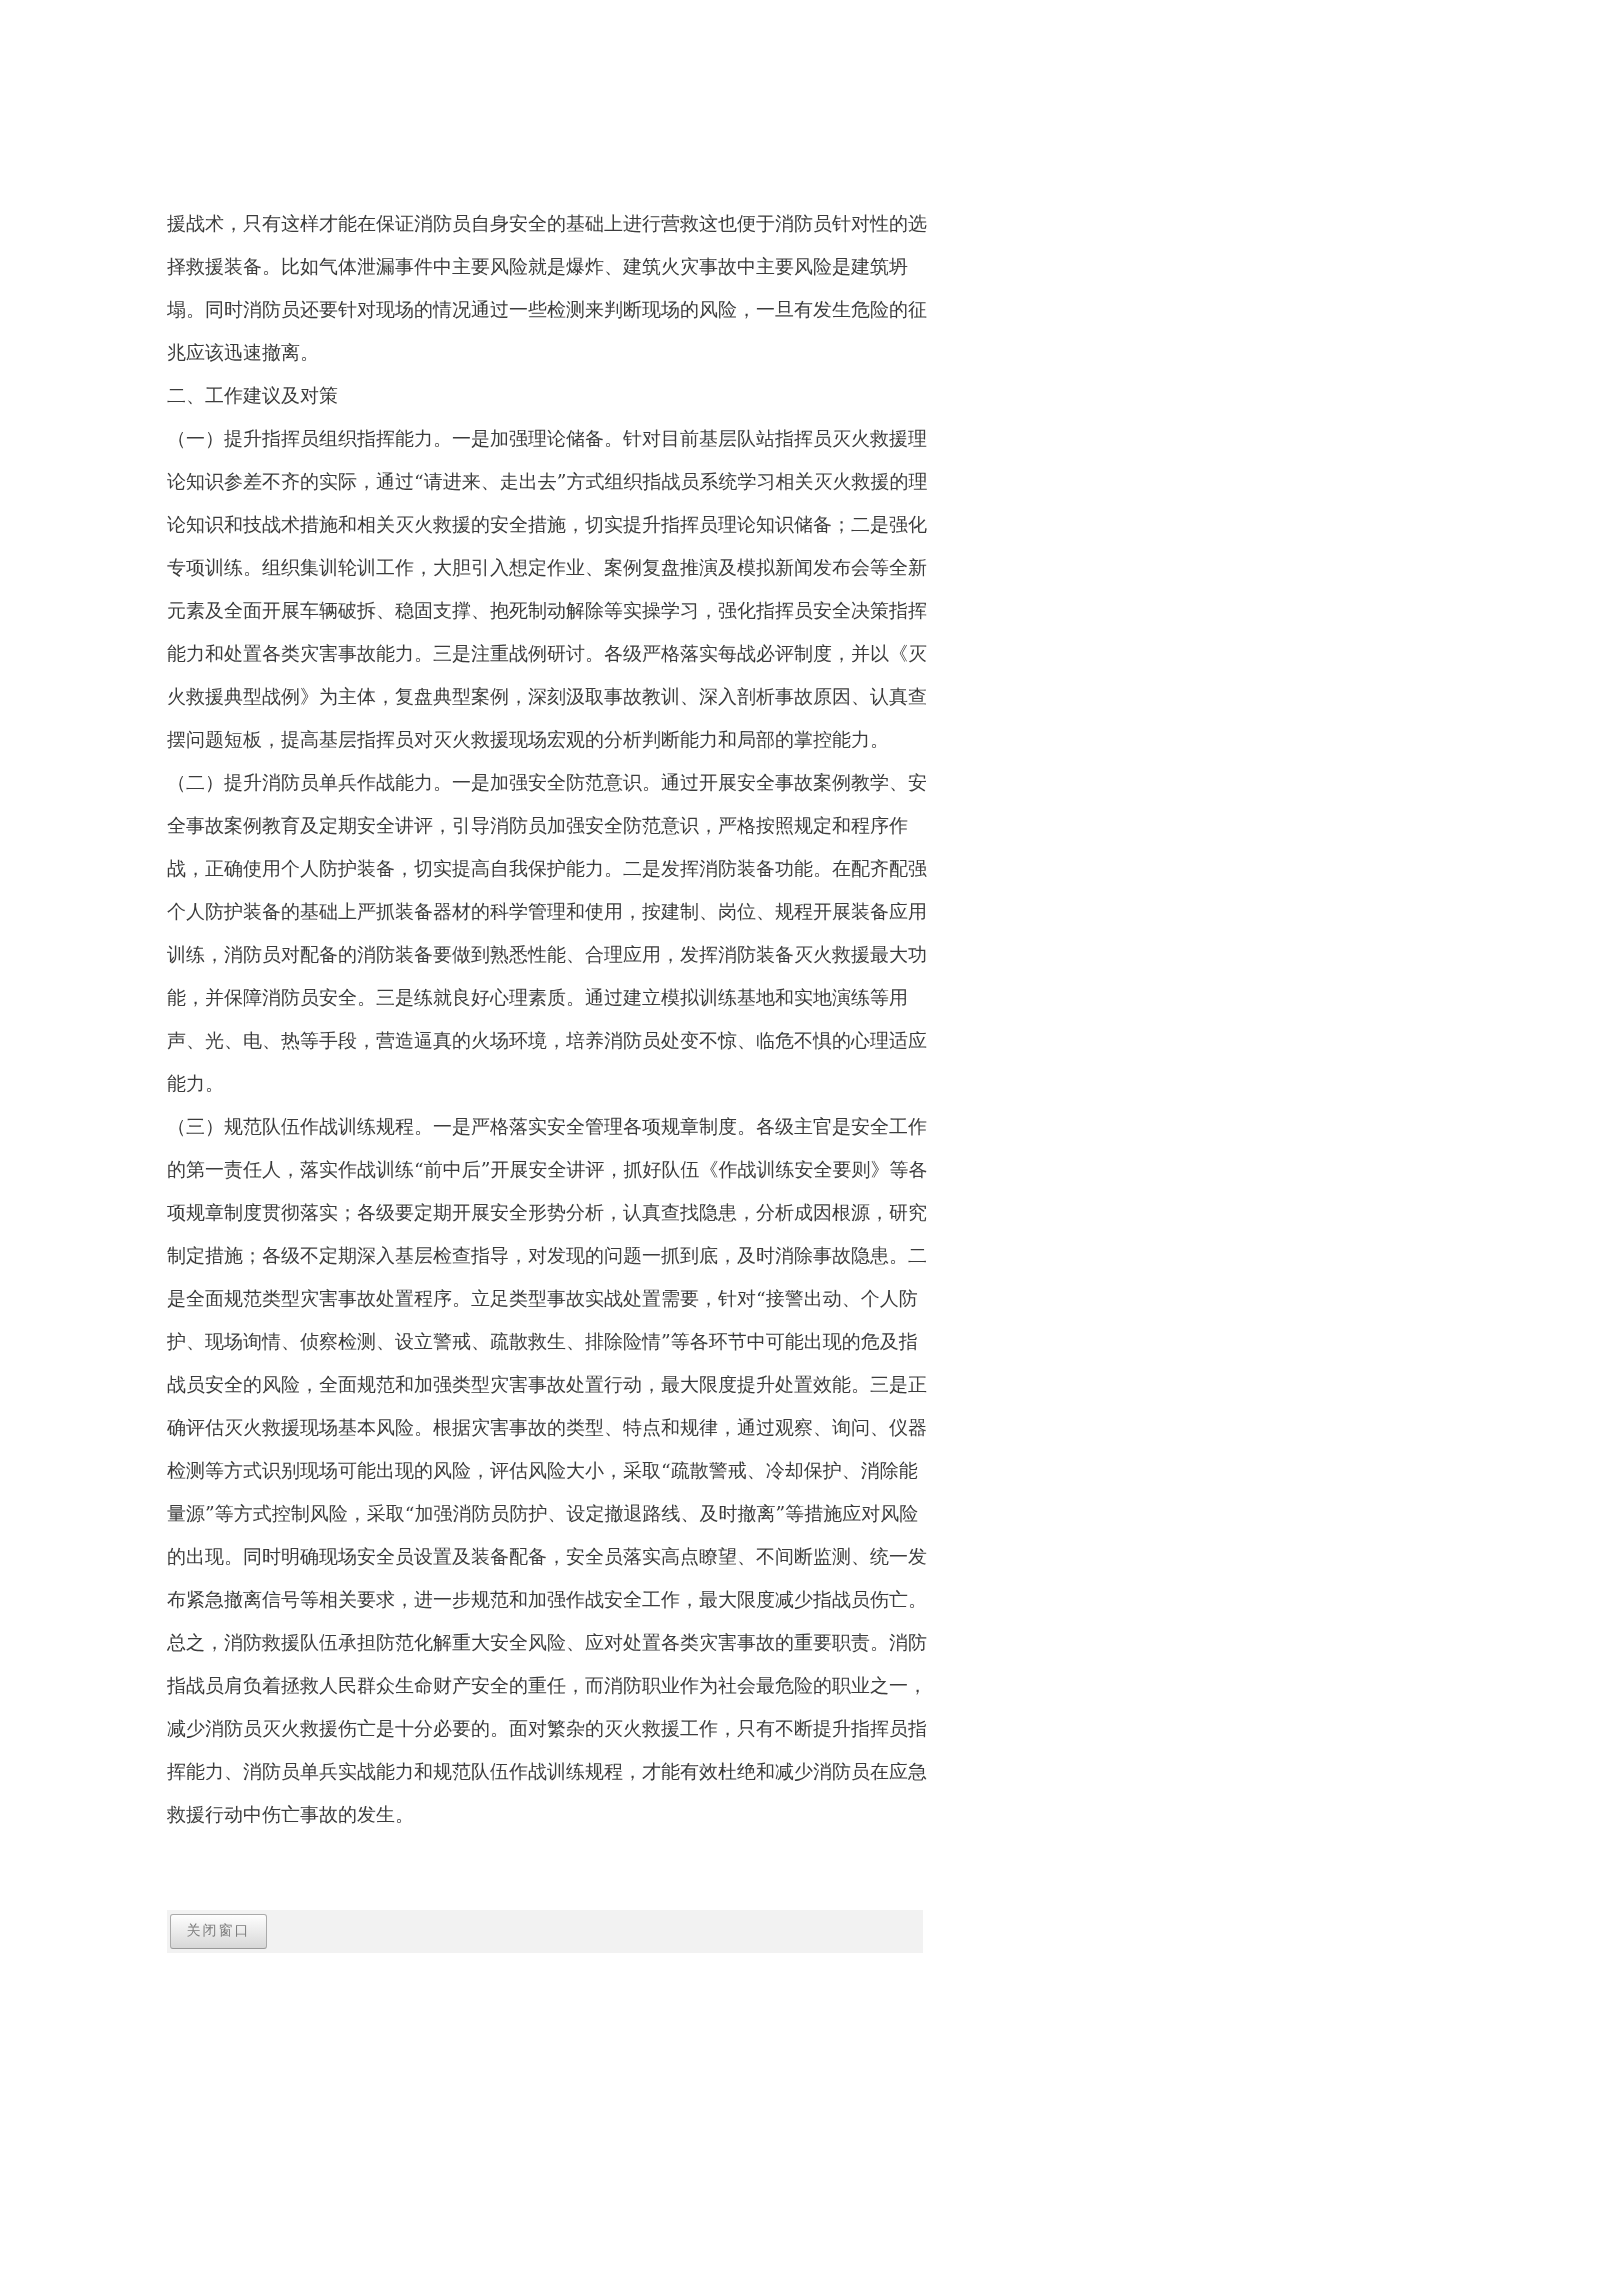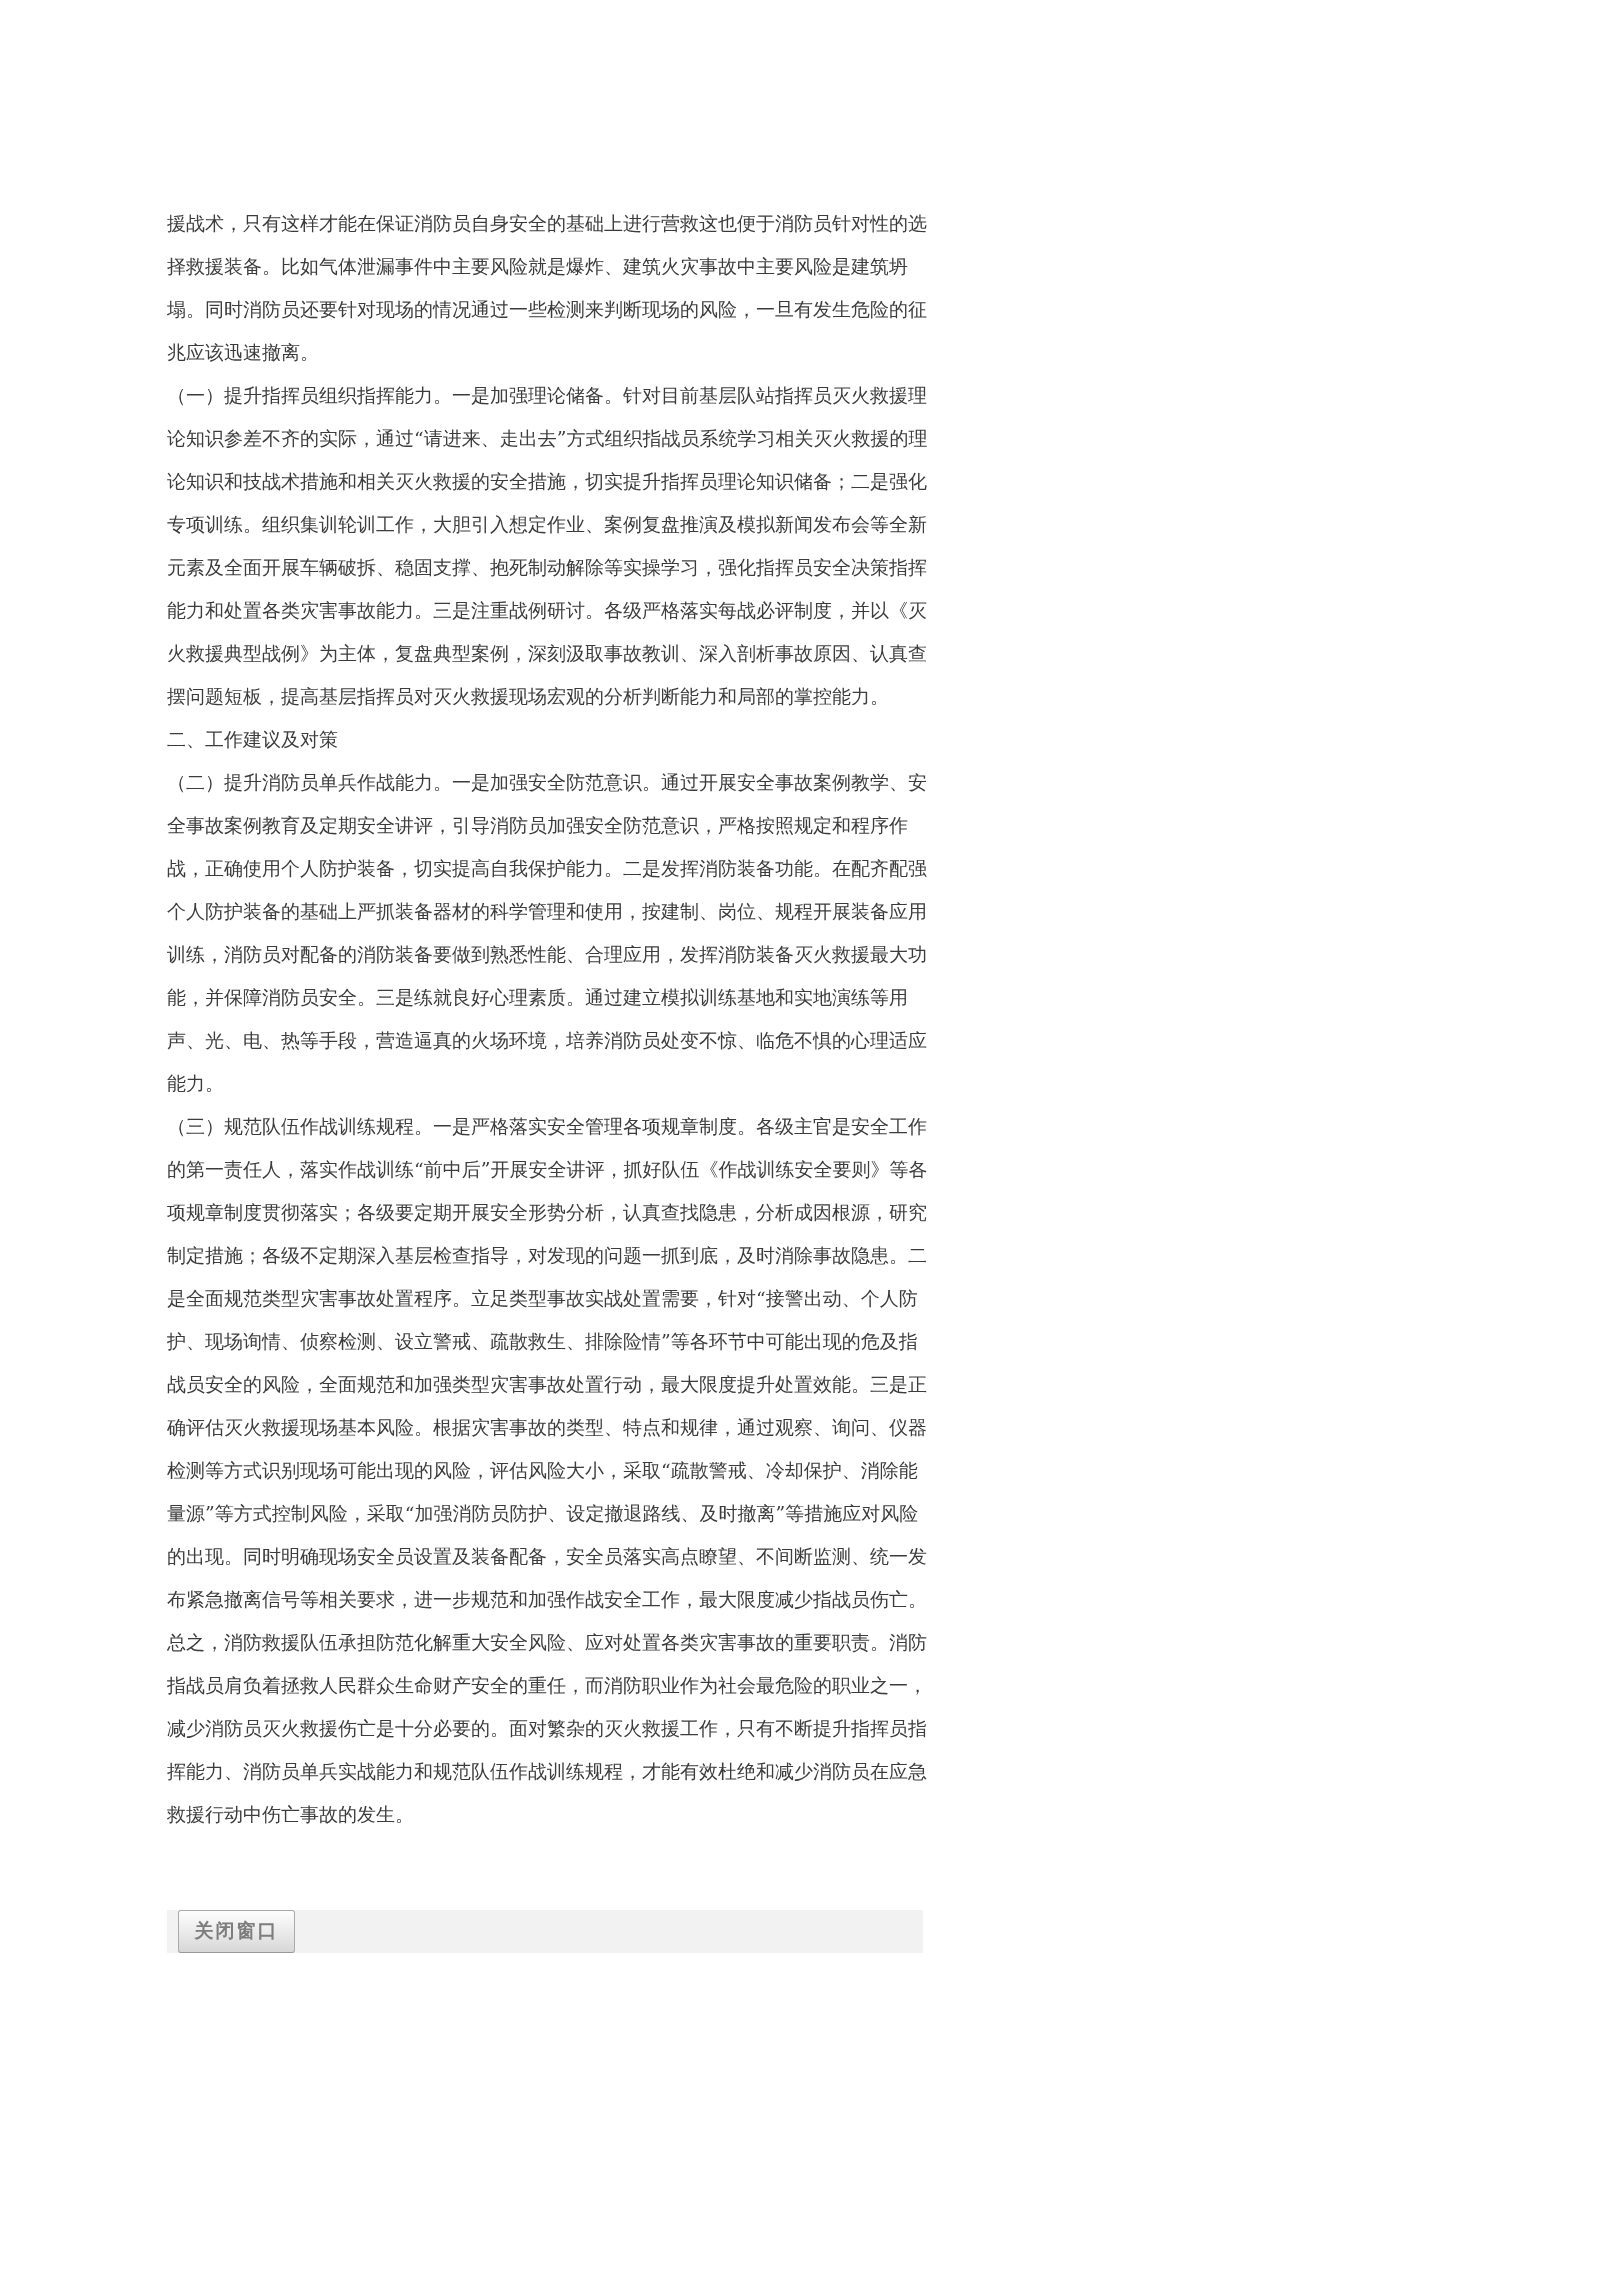--- a/index.html
+++ b/index.html
@@ -41,43 +41,42 @@
     align-items: center;
     box-sizing: border-box;
     padding-left: 2.9px;
   }
   .close-button {
     display: inline-block;
     min-width: 94px;
     box-sizing: border-box;
     padding: 6.9px 15.7px 7.8px 15.7px;
     font-family: "DejaVu Serif", "Liberation Serif", serif;
-    font-size: 19px;
-    font-weight: bold;
+    font-size: 14px;
+    font-weight: normal;
     letter-spacing: 2px;
     color: #7d7d7d;
     text-align: center;
     background: linear-gradient(#fefefe, #e9e9e9 55%, #d7d7d7);
     border: 1px solid #aaaaaa;
     border-bottom-color: #999999;
     border-radius: 2.9px;
     cursor: pointer;
-    margin-left: 8px;
   }
 </style>
 </head>
 <body>
 
 <div class="page">
 
   <div class="article-text">
 
   <p>援战术，只有这样才能在保证消防员自身安全的基础上进行营救这也便于消防员针对性的选择救援装备。比如气体泄漏事件中主要风险就是爆炸、建筑火灾事故中主要风险是建筑坍塌。同时消防员还要针对现场的情况通过一些检测来判断现场的风险，一旦有发生危险的征兆应该迅速撤离。</p>
+      <p>二、工作建议及对策</p>
       <p>（一）提升指挥员组织指挥能力。一是加强理论储备。针对目前基层队站指挥员灭火救援理论知识参差不齐的实际，通过“请进来、走出去”方式组织指战员系统学习相关灭火救援的理论知识和技战术措施和相关灭火救援的安全措施，切实提升指挥员理论知识储备；二是强化专项训练。组织集训轮训工作，大胆引入想定作业、案例复盘推演及模拟新闻发布会等全新元素及全面开展车辆破拆、稳固支撑、抱死制动解除等实操学习，强化指挥员安全决策指挥能力和处置各类灾害事故能力。三是注重战例研讨。各级严格落实每战必评制度，并以《灭火救援典型战例》为主体，复盘典型案例，深刻汲取事故教训、深入剖析事故原因、认真查摆问题短板，提高基层指挥员对灭火救援现场宏观的分析判断能力和局部的掌控能力。</p>
-      <p>二、工作建议及对策</p>
       <p>（二）提升消防员单兵作战能力。一是加强安全防范意识。通过开展安全事故案例教学、安全事故案例教育及定期安全讲评，引导消防员加强安全防范意识，严格按照规定和程序作战，正确使用个人防护装备，切实提高自我保护能力。二是发挥消防装备功能。在配齐配强个人防护装备的基础上严抓装备器材的科学管理和使用，按建制、岗位、规程开展装备应用训练，消防员对配备的消防装备要做到熟悉性能、合理应用，发挥消防装备灭火救援最大功能，并保障消防员安全。三是练就良好心理素质。通过建立模拟训练基地和实地演练等用声、光、电、热等手段，营造逼真的火场环境，培养消防员处变不惊、临危不惧的心理适应能力。</p>
       <p>（三）规范队伍作战训练规程。一是严格落实安全管理各项规章制度。各级主官是安全工作的第一责任人，落实作战训练“前中后”开展安全讲评，抓好队伍《作战训练安全要则》等各项规章制度贯彻落实；各级要定期开展安全形势分析，认真查找隐患，分析成因根源，研究制定措施；各级不定期深入基层检查指导，对发现的问题一抓到底，及时消除事故隐患。二是全面规范类型灾害事故处置程序。立足类型事故实战处置需要，针对“接警出动、个人防护、现场询情、侦察检测、设立警戒、疏散救生、排除险情”等各环节中可能出现的危及指战员安全的风险，全面规范和加强类型灾害事故处置行动，最大限度提升处置效能。三是正确评估灭火救援现场基本风险。根据灾害事故的类型、特点和规律，通过观察、询问、仪器检测等方式识别现场可能出现的风险，评估风险大小，采取“疏散警戒、冷却保护、消除能量源”等方式控制风险，采取“加强消防员防护、设定撤退路线、及时撤离”等措施应对风险的出现。同时明确现场安全员设置及装备配备，安全员落实高点瞭望、不间断监测、统一发布紧急撤离信号等相关要求，进一步规范和加强作战安全工作，最大限度减少指战员伤亡。</p>
       <p>总之，消防救援队伍承担防范化解重大安全风险、应对处置各类灾害事故的重要职责。消防指战员肩负着拯救人民群众生命财产安全的重任，而消防职业作为社会最危险的职业之一，减少消防员灭火救援伤亡是十分必要的。面对繁杂的灭火救援工作，只有不断提升指挥员指挥能力、消防员单兵实战能力和规范队伍作战训练规程，才能有效杜绝和减少消防员在应急救援行动中伤亡事故的发生。</p>
     </div>
 
   <div class="footer-bar">
     <button class="close-button">关闭窗口</button>
   </div>
 
 </div>

